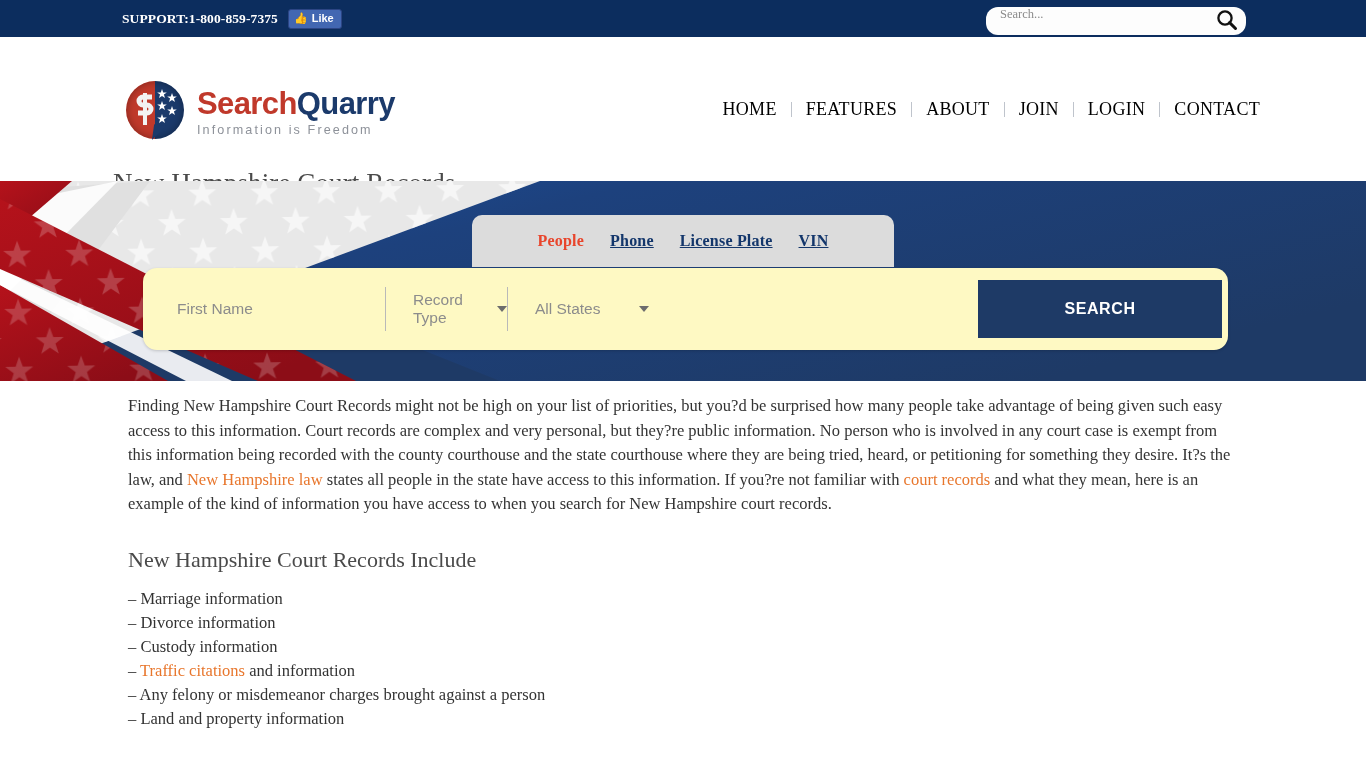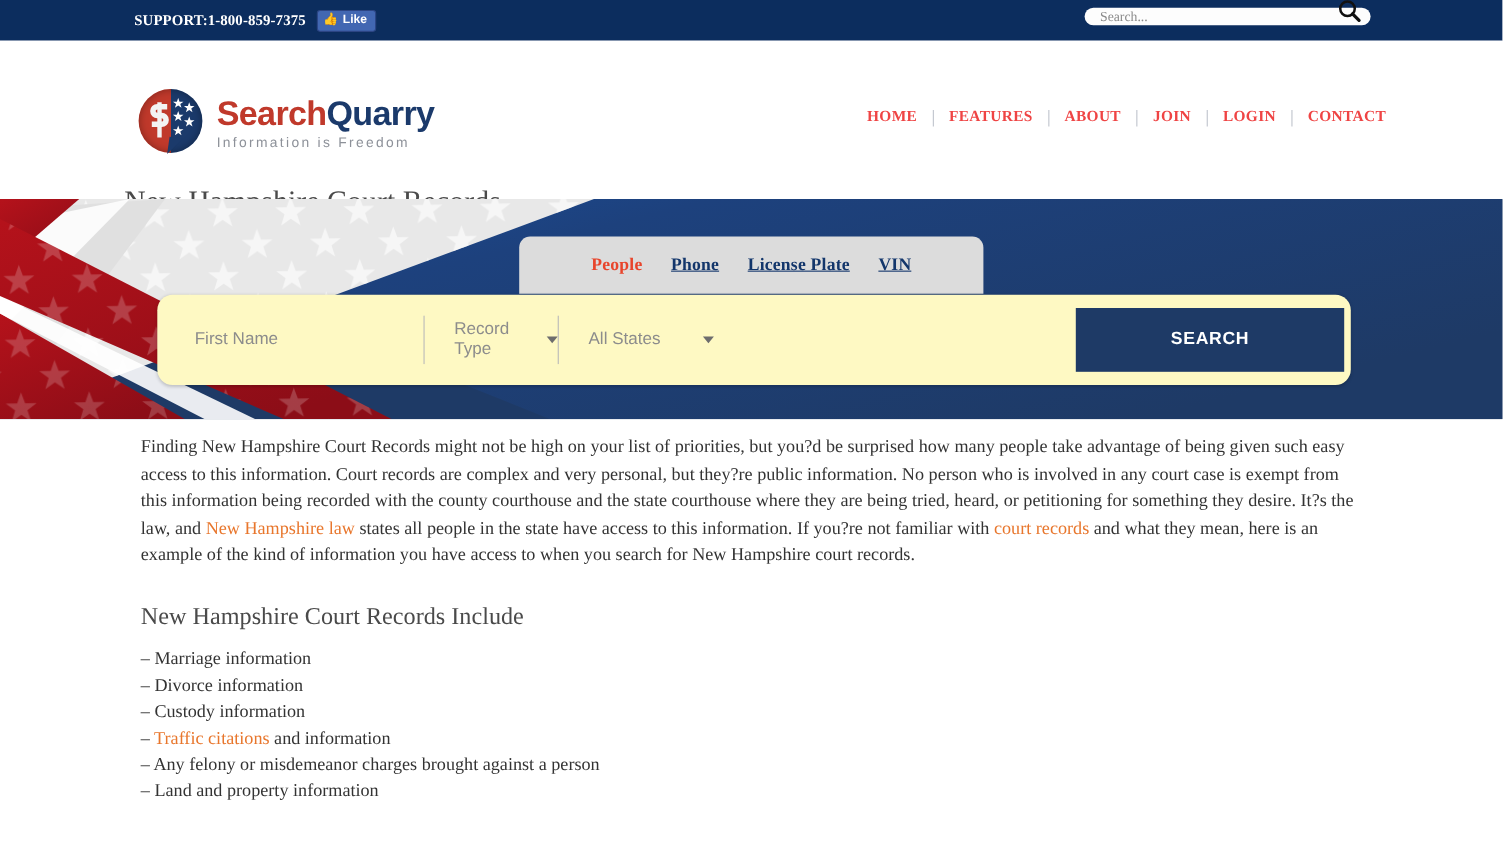--- a/index.html
+++ b/index.html
@@ -49,25 +49,25 @@
     font-family: "Liberation Sans", sans-serif;
     font-size: 11px;
     font-weight: bold;
     line-height: 1;
   }
   .topsearch {
     position: absolute;
     left: 986px;
     top: 7px;
     width: 260px;
-    height: 16px;
+    height: 28px;
     background: #fdfdfd;
     border-radius: 12px;
     display: flex;
-    align-items: flex-end;
+    align-items: flex-start;
     padding: 0 6px 0 14px;
   }
   .topsearch input {
     flex: 1;
     border: 0;
     outline: 0;
     background: transparent;
     font-family: "Liberation Serif", serif;
     font-size: 12.5px;
     color: #444;
@@ -152,23 +152,23 @@
 
   .nav {
     position: absolute;
     right: 92px;
     top: 62px;
     display: flex;
     align-items: center;
   }
   .nav a {
     font-family: "Liberation Serif", serif;
-    font-size: 14px;
-    font-weight: bold;
-    color: #ef4444;
+    font-size: 18px;
+    font-weight: normal;
+    color: #000000;
     text-decoration: none;
     letter-spacing: .3px;
     padding: 0 14px;
     white-space: nowrap;
   }
   .nav .sep {
     width: 1px;
     height: 15px;
     background: #bfc4cc;
   }

